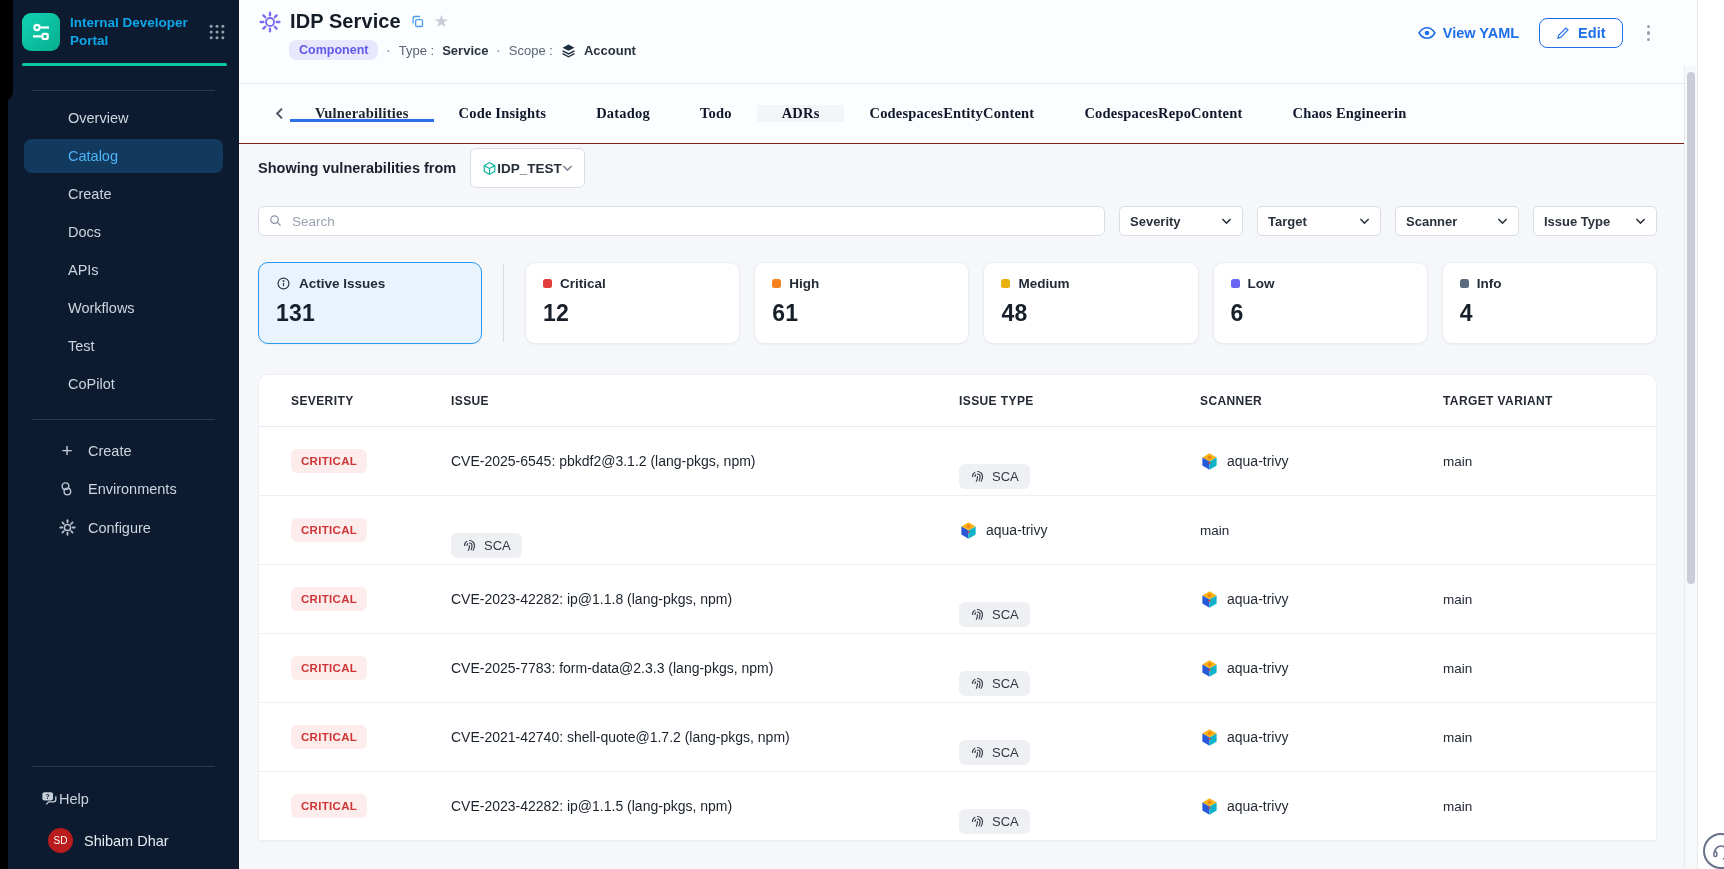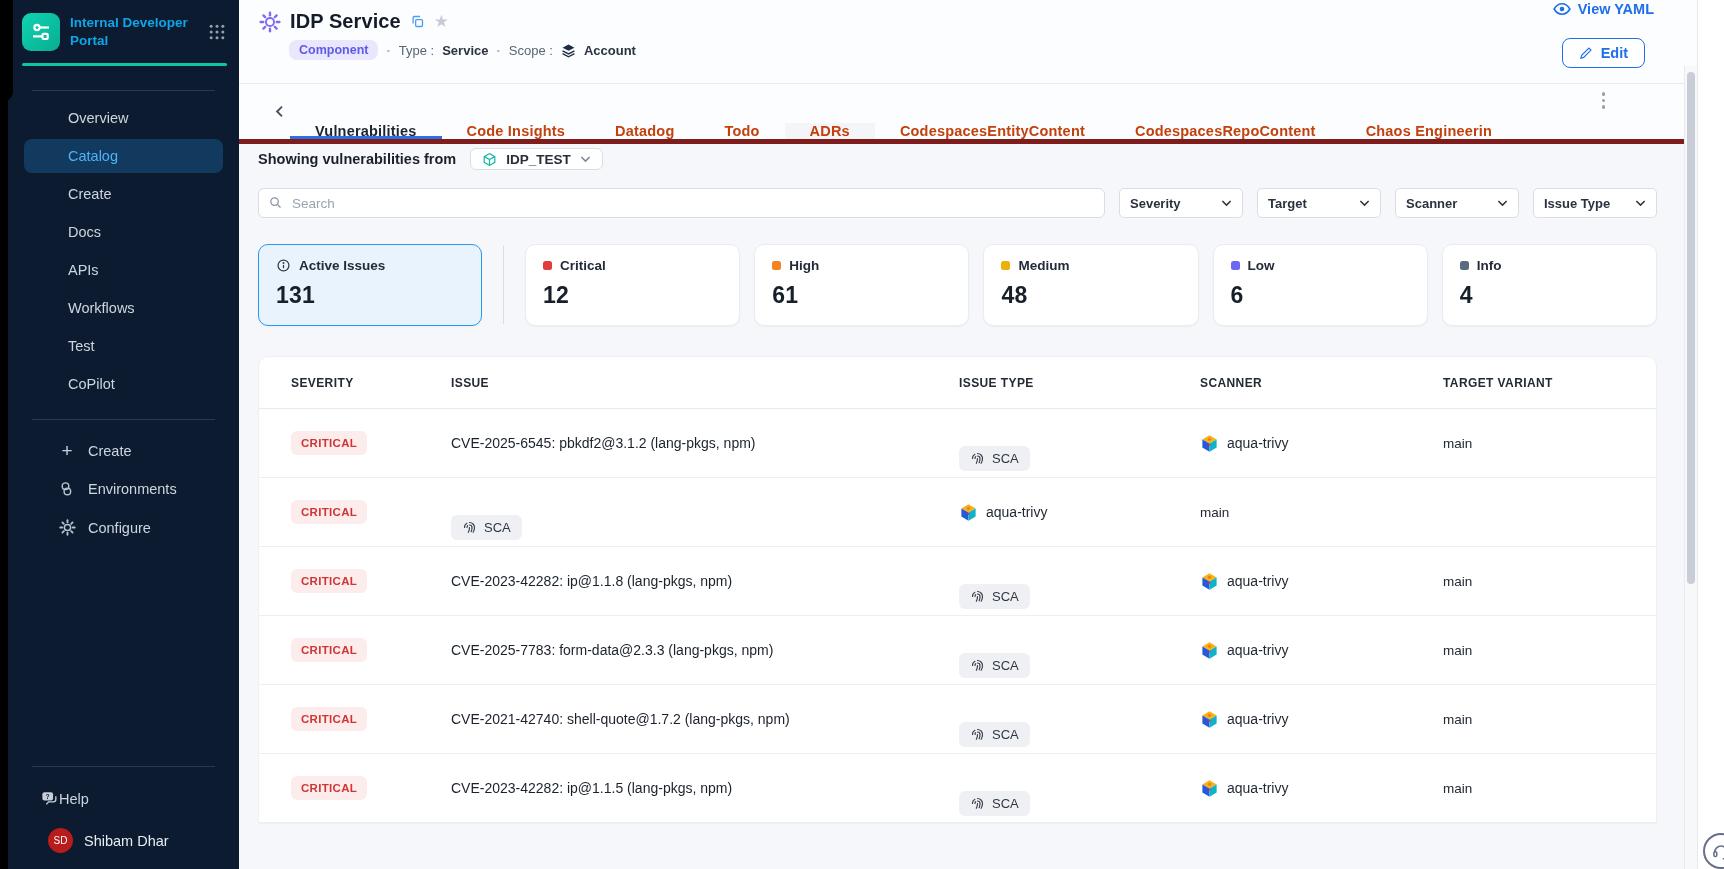--- a/index.html
+++ b/index.html
@@ -52,42 +52,42 @@
   .hdr-title-row { display:flex; align-items:center; gap:9px; }
   .hdr-gear { color:#7b6cf0; }
   .hdr-title { font-size:20px; font-weight:800; color:#141c28; letter-spacing:.1px; }
   .hdr-copy { color:#4a9ef2; cursor:pointer; }
   .hdr-star { color:#c6ccd7; font-size:17px; line-height:16px; cursor:pointer; }
   .hdr-meta-row { display:flex; align-items:center; gap:8px; margin:7px 0 0 30px; font-size:13px; color:#5b6575; }
   .kind-pill { background:#e8e7fd; color:#5f5ae6; font-size:12.5px; font-weight:600; padding:3px 10px; border-radius:8px; }
   .meta-dot { color:#a6adba; font-weight:700; }
   .meta-strong { color:#2a3340; font-weight:700; }
   .scope-icon { color:#1d2c3f; }
-  .hdr-right { position:absolute; right:70px; top:0; height:66px; display:flex; align-items:center; gap:20px;flex-direction:column; }
+  .hdr-right { position:absolute; right:70px; top:0; height:66px; display:flex; align-items:center; gap:20px; }
   .view-yaml { display:flex; align-items:center; gap:7px; color:#1f6fe8; font-size:14.5px; font-weight:700; cursor:pointer; }
   .edit-btn { display:flex; align-items:center; gap:8px; color:#1f6fe8; font-size:14.5px; font-weight:700; border:1.5px solid #1f6fe8; background:#fff; border-radius:8px; padding:6px 16px; cursor:pointer; }
   .kebab { display:flex; flex-direction:column; gap:3px; padding:4px; cursor:pointer; }
   .kebab i { width:3.5px; height:3.5px; border-radius:50%; background:#98a0ad; }
 
   
-  .tabbar { height:60px; background:#fcfdff; border-bottom:5px solid #7f1d1d; display:flex; align-items:flex-end; padding:0 22px 0 30px; }
+  .tabbar { height:60px; background:#fcfdff; border-bottom:1px solid #7f1d1d; display:flex; align-items:center; padding:0 22px 0 30px;font-family:Liberation Serif, serif; }
   .tab-chevron { align-self:center; color:#4b5463; padding:6px; cursor:pointer; }
   .tab-chevron.right { margin-left:auto; }
-  .tab { display:flex; align-items:center; padding:0 25px; font-size:14.5px; font-weight:700; letter-spacing:.2px; color:#c2410c; position:relative; cursor:pointer; white-space:nowrap; }
+  .tab { display:flex; align-items:center; padding:0 25px; font-size:14.5px; font-weight:700; letter-spacing:.2px; color:#0f172a; position:relative; cursor:pointer; white-space:nowrap; }
   .tab.active { color:#1c2430; }
   .tab.active::after { content:""; position:absolute; left:0; right:0; bottom:0; height:3px; background:#2e6ee6; }
   .tab.shaded { background:#f4f5f8; }
   .tab.clipped { max-width:150px; overflow:hidden; }
 
   
   .content { position:absolute; left:19px; top:126px; width:1399px; }
 
   .showing-row { display:flex; align-items:center; gap:14px; margin-top:22px; }
   .showing-label { font-size:14.5px; font-weight:700; color:#1a212c; }
-  .variant-dd { display:flex; align-items:center; gap:9px; background:#fff; border:1px solid #d9dde4; border-radius:6px; height:22px; padding:0 11px; cursor:pointer; }
+  .variant-dd { display:flex; align-items:center; background:#fff; border:1px solid #d9dde4; border-radius:6px; height:40px; padding:0 11px; cursor:pointer; }
   .variant-dd .cube { color:#12b5a0; }
   .variant-label { font-size:13.5px; font-weight:600; color:#262e38; }
   .dd-caret { color:#7c8596; }
 
   .filter-row { display:flex; align-items:center; gap:14px; margin-top:18px; }
   .search-wrap { flex:1; position:relative; }
   .search-wrap input {
     width:100%; height:30px; border:1px solid #d9dde4; border-radius:6px; background:#fff;
     padding:0 12px 0 33px; font-size:13.5px; color:#2a323e; outline:none;
     font-family:"Liberation Sans",sans-serif;

